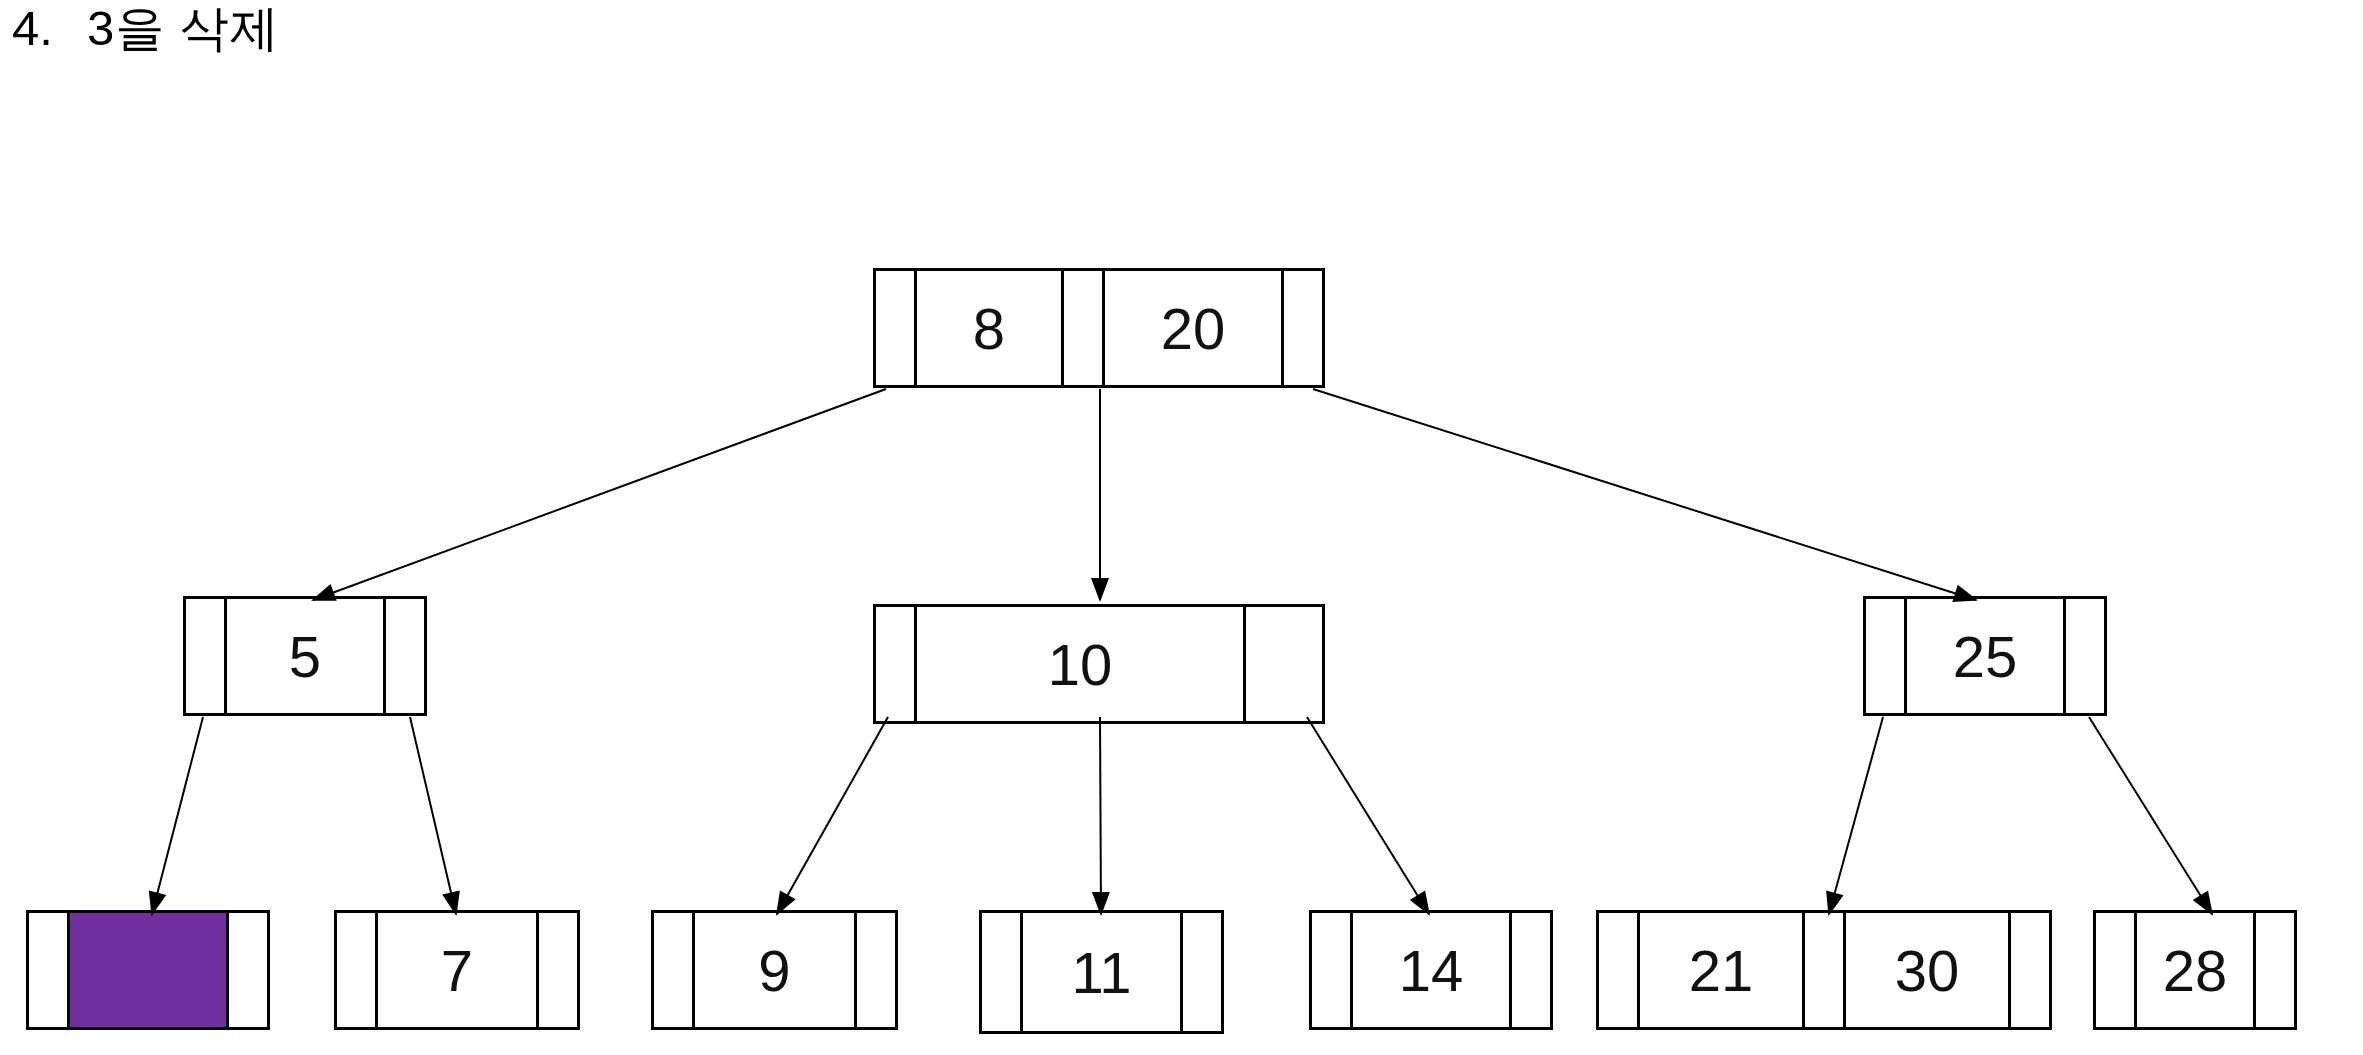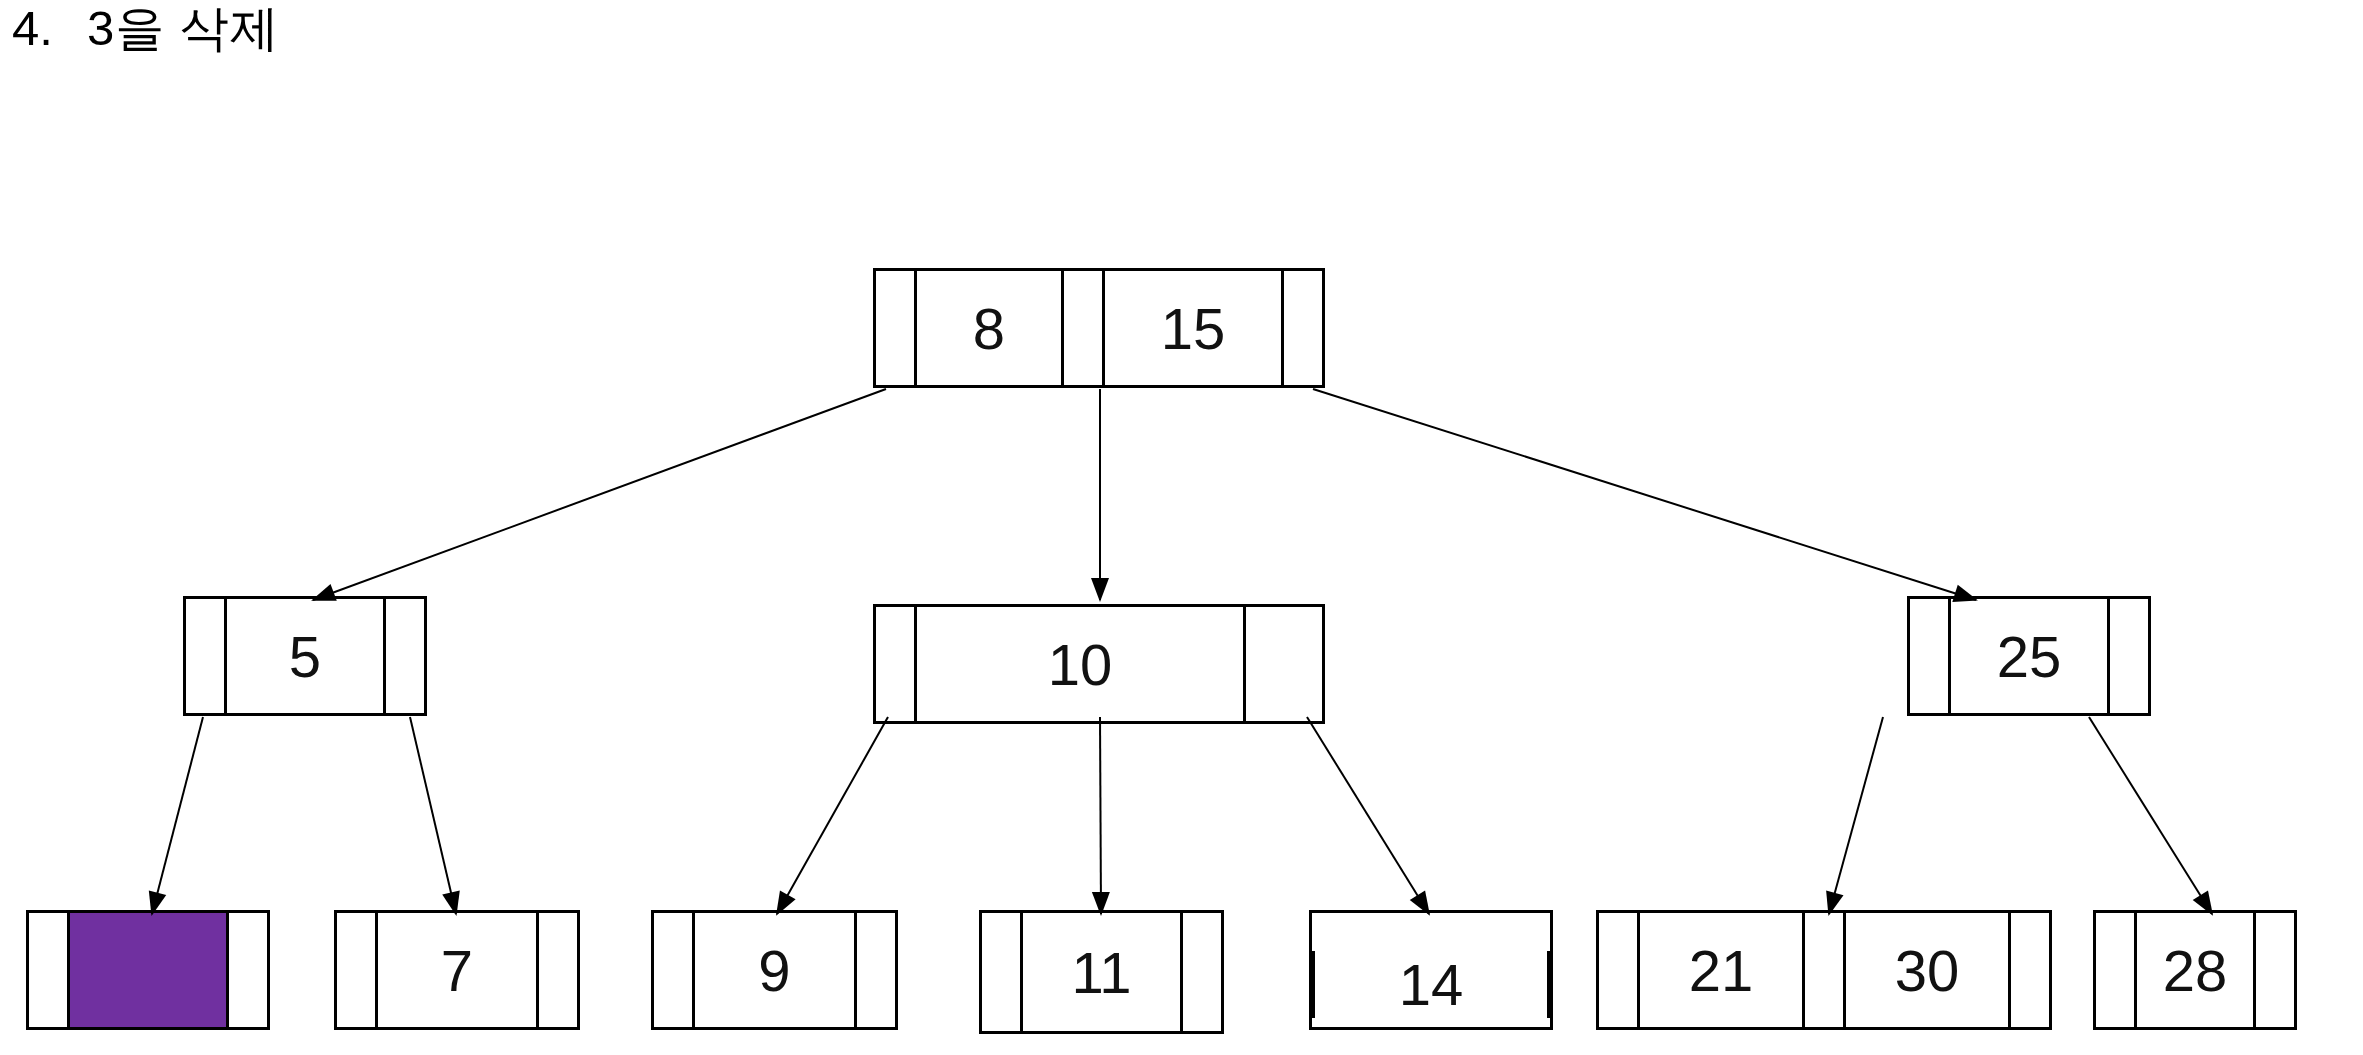--- a/index.html
+++ b/index.html
@@ -75,35 +75,35 @@
   <div class="page-title">
     <span class="title-number">4.</span>
     <span class="title-text">3을 삭제</span>
   </div>
 
   <div id="nodes-layer">
       <div class="node" style="left: 873px; top: 268px; width: 452px; height: 120px;">
         <div class="cell ptr"></div>
         <div class="cell key">8</div>
         <div class="cell ptr"></div>
-        <div class="cell key">15</div>
+        <div class="cell key">20</div>
         <div class="cell ptr"></div>
       </div>
       <div class="node" style="left: 183px; top: 596px; width: 244px; height: 120px;">
         <div class="cell ptr"></div>
         <div class="cell key">5</div>
         <div class="cell ptr"></div>
       </div>
       <div class="node" style="left: 873px; top: 596px; width: 452px; height: 120px; margin-top: 8px;">
         <div class="cell ptr"></div>
         <div class="cell key">10</div>
         <div class="cell ptr"></div>
         <div class="cell ptr"></div>
       </div>
-      <div class="node" style="left: 1863px; top: 596px; width: 244px; height: 120px; margin-left: 44px;">
+      <div class="node" style="left: 1863px; top: 596px; width: 244px; height: 120px;">
         <div class="cell ptr"></div>
         <div class="cell key">25</div>
         <div class="cell ptr"></div>
       </div>
       <div class="node" style="left: 26px; top: 910px; width: 244px; height: 120px;">
         <div class="cell ptr"></div>
         <div class="cell key" style="background: rgb(112, 48, 160);"></div>
         <div class="cell ptr"></div>
       </div>
       <div class="node" style="left: 334px; top: 910px; width: 246px; height: 120px;">
@@ -114,21 +114,21 @@
       <div class="node" style="left: 651px; top: 910px; width: 247px; height: 120px;">
         <div class="cell ptr"></div>
         <div class="cell key">9</div>
         <div class="cell ptr"></div>
       </div>
       <div class="node" style="left: 979px; top: 910px; width: 245px; height: 124px;">
         <div class="cell ptr"></div>
         <div class="cell key">11</div>
         <div class="cell ptr"></div>
       </div>
-      <div class="node" style="left: 1309px; top: 910px; width: 244px; height: 120px; flex-direction: column;">
+      <div class="node" style="left: 1309px; top: 910px; width: 244px; height: 120px;">
         <div class="cell ptr"></div>
         <div class="cell key">14</div>
         <div class="cell ptr"></div>
       </div>
       <div class="node" style="left: 1596px; top: 910px; width: 456px; height: 120px;">
         <div class="cell ptr"></div>
         <div class="cell key">21</div>
         <div class="cell ptr"></div>
         <div class="cell key">30</div>
         <div class="cell ptr"></div>

